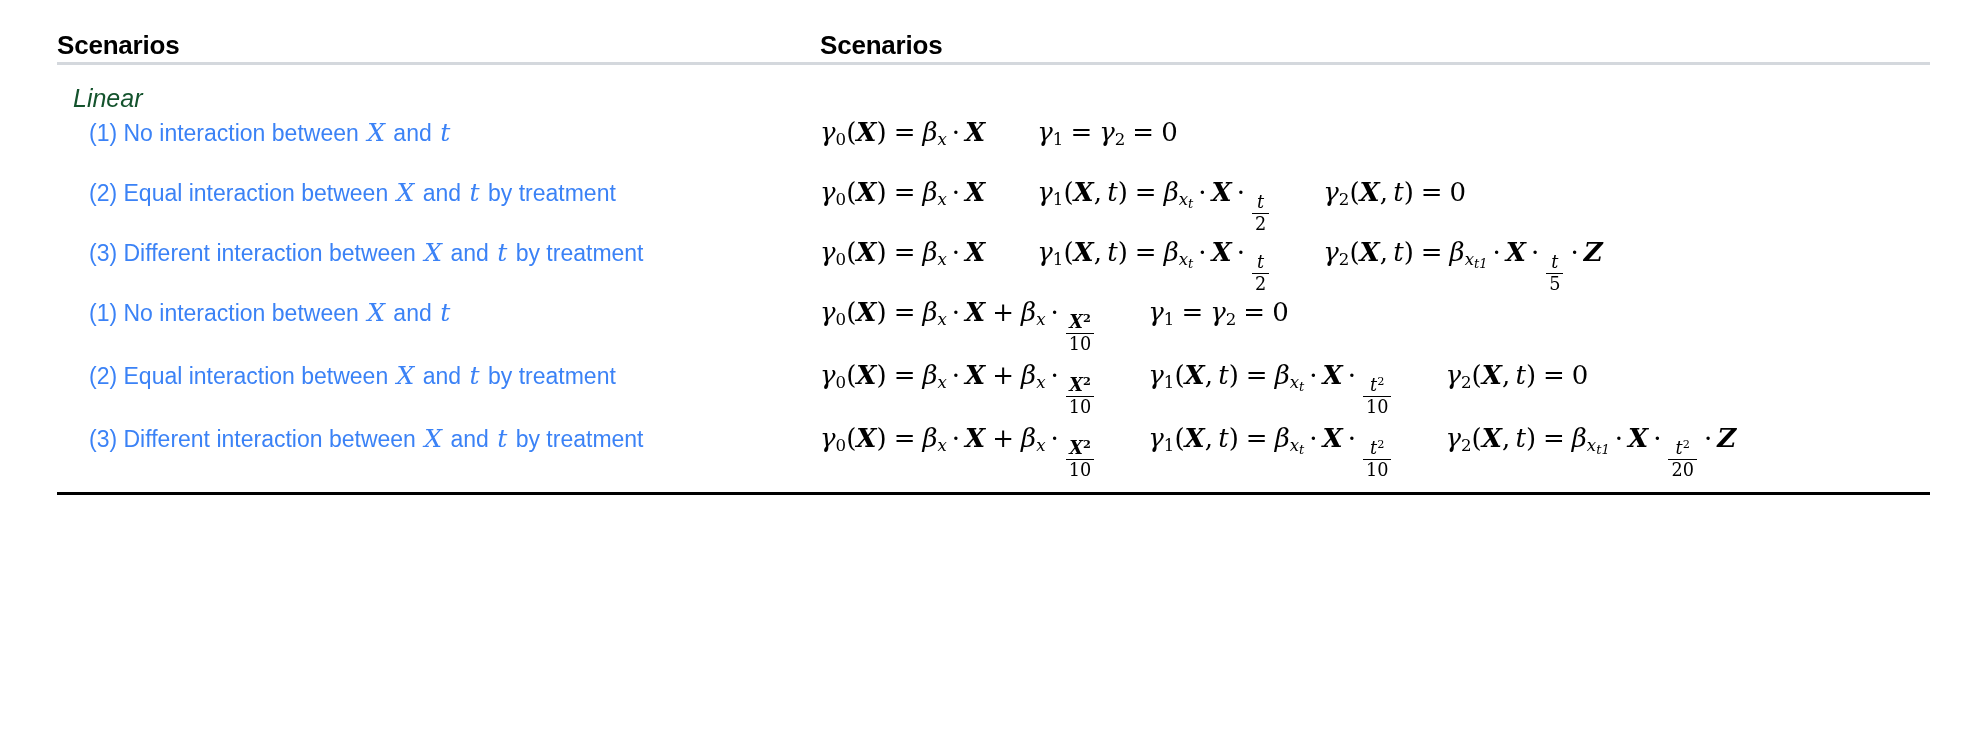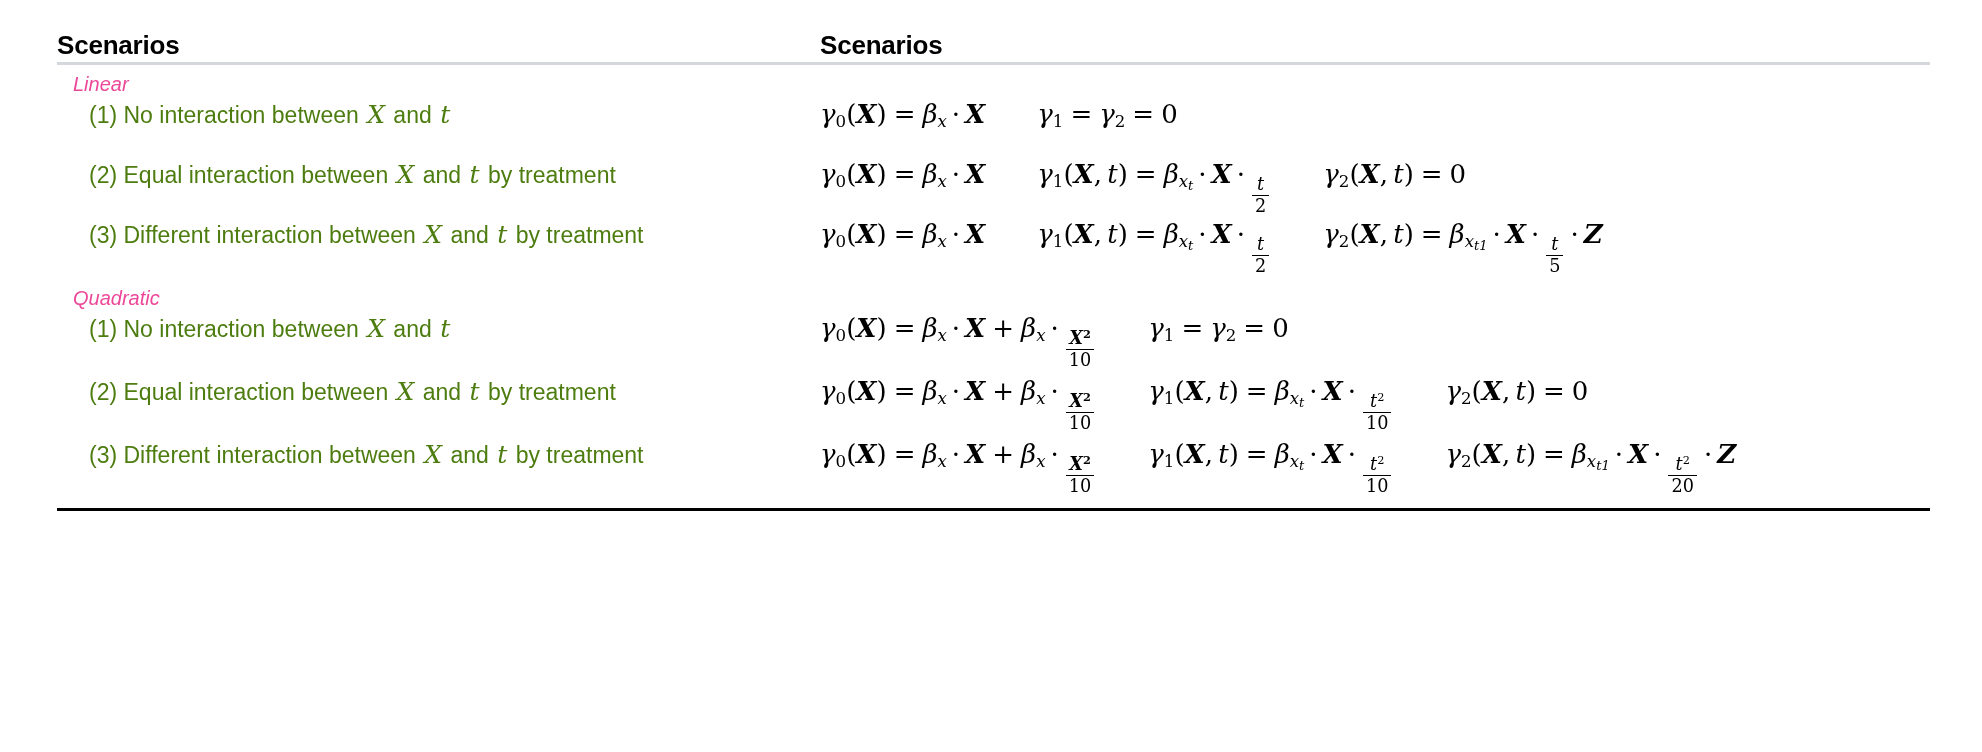--- a/index.html
+++ b/index.html
@@ -47,42 +47,42 @@
   }
   .rule-bottom {
     height: 3px;
     background: #000000;
     width: 100%;
     margin-top: 6px;
   }
 
   
   .group-head {
-    font-size: 20px;
-    font-style: italic;
-    color: #ec4899;
-    padding: 8px 0 4px 16px;
+    font-size: 25px;
+    font-style: italic;
+    color: #14532d;
+    padding: 20px 0 4px 16px;
     line-height: 1.1;
   }
 
   
   .row {
     display: flex;
     align-items: baseline;
     min-height: 60px;
   }
   .row-linear    { min-height: 60px; }
   .row-quadratic { min-height: 63px; }
 
   .cell-scenario {
     width: 763px;
     box-sizing: border-box;
     padding-left: 32px;
     font-size: 23px;
-    color: #4d7c0f;
+    color: #3b82f6;
     white-space: nowrap;
     line-height: 1.25;
   }
   .cell-functions {
     display: flex;
     align-items: baseline;
     white-space: nowrap;
   }
   .fn {
     margin-right: 52px;
@@ -177,21 +177,20 @@
             <span class="num mi">t</span>
             <span class="den mn">2</span>
           </span></span>
       <span class="math fn"><span class="mi">γ</span><sub class="n">2</sub><span class="mo">(</span><span class="mi mbold">X</span><span class="mo">, </span><span class="mi">t</span><span class="mo">)</span><span class="eq">=</span><span class="mi">β</span><sub>x<sub>t1</sub></sub><span class="op">·</span><span class="mi mbold">X</span><span class="op">·</span><span class="frac">
             <span class="num mi">t</span>
             <span class="den mn">5</span>
           </span><span class="op">·</span><span class="mi mbold">Z</span></span>
     </div>
   </div>
 
-  <div class="group-head">Quadratic</div>
 
   <div class="row row-quadratic">
     <div class="cell-scenario"><span>(1) No interaction between </span><span class="imath">X</span><span> and </span><span class="imath">t</span></div>
     <div class="cell-functions">
       <span class="math fn"><span class="mi">γ</span><sub class="n">0</sub><span class="mo">(</span><span class="mi mbold">X</span><span class="mo">)</span><span class="eq">=</span><span class="mi">β</span><sub>x</sub><span class="op">·</span><span class="mi mbold">X</span><span class="eq">+</span><span class="mi">β</span><sub>x</sub><span class="op">·</span><span class="frac">
             <span class="num mi mbold">X<sup class="n">2</sup></span>
             <span class="den mn">10</span>
           </span></span>
       <span class="math fn"><span class="mi">γ</span><sub class="n">1</sub><span class="eq">=</span><span class="mi">γ</span><sub class="n">2</sub><span class="eq">=</span><span class="mn">0</span></span>
     </div>

